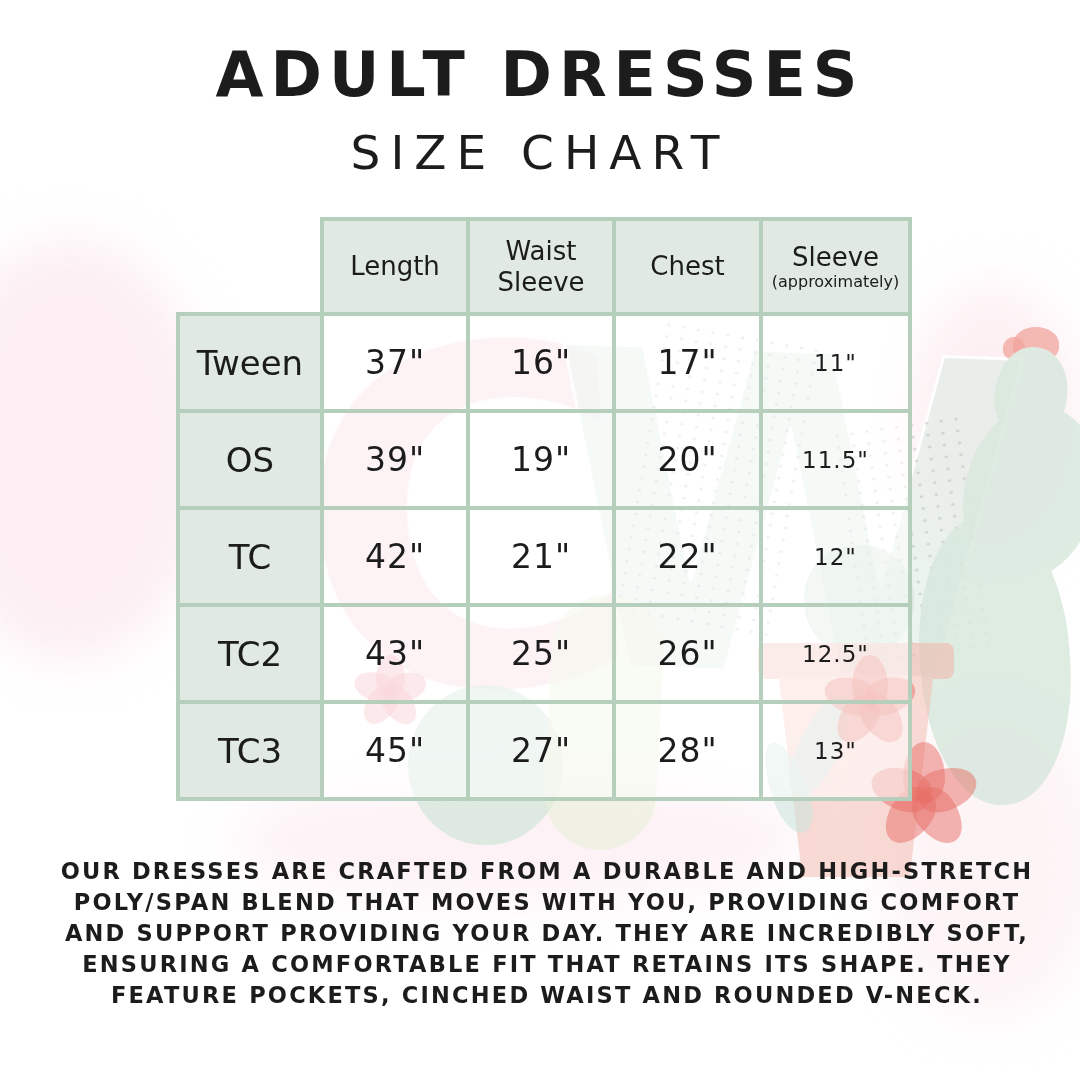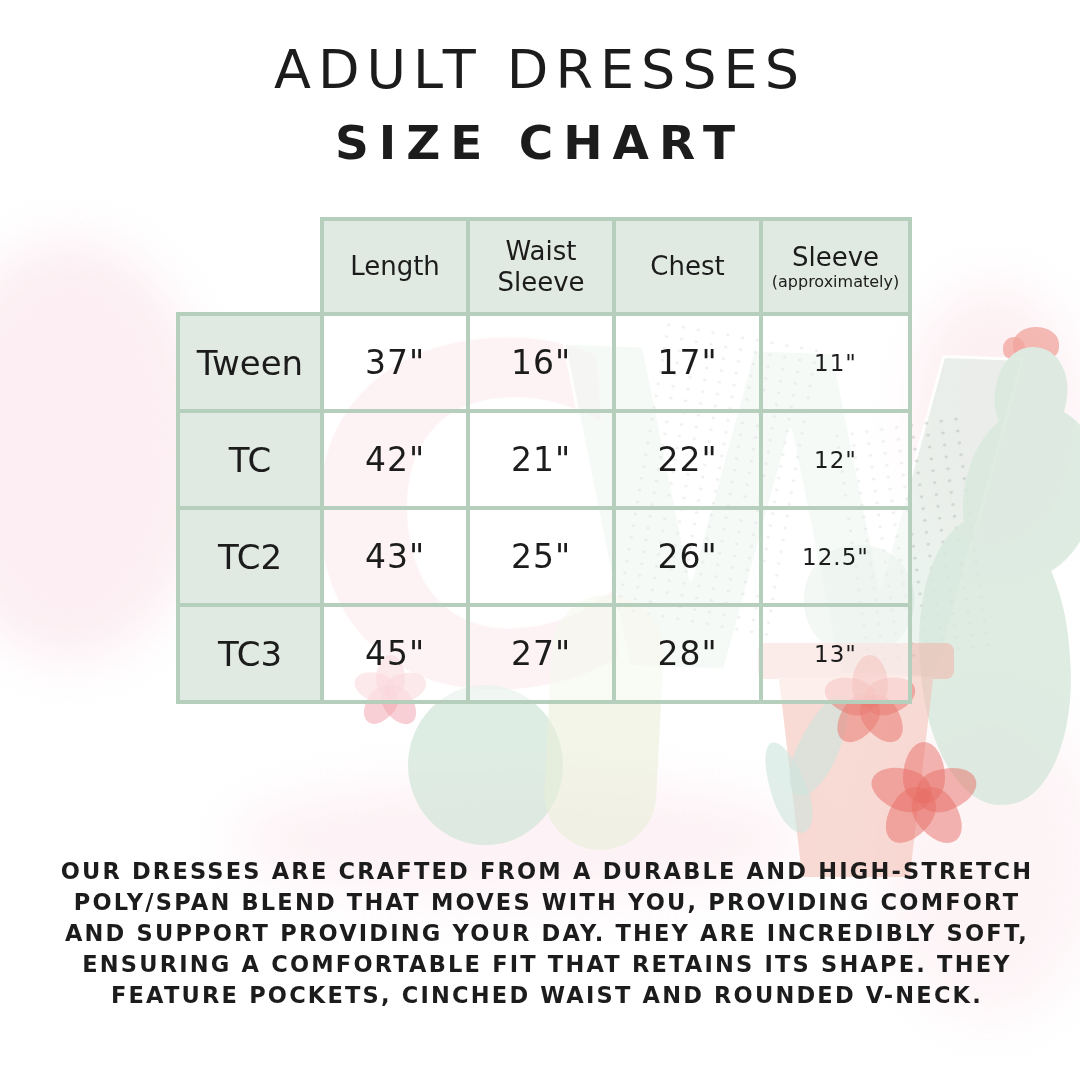--- a/index.html
+++ b/index.html
@@ -57,22 +57,22 @@
   .flower-a{left:822px;top:655px;width:95px;height:95px;}
   .flower-a .petal{background:rgba(234,123,115,.55);}
   .flower-b{left:868px;top:742px;width:110px;height:110px;}
   .flower-b .petal{background:rgba(231,110,102,.5);}
   .flower-c{left:352px;top:655px;width:75px;height:75px;}
   .flower-c .petal{background:rgba(243,168,178,.55);}
   .p0{transform:rotate(0deg);} .p1{transform:rotate(72deg);} .p2{transform:rotate(144deg);}
   .p3{transform:rotate(216deg);} .p4{transform:rotate(288deg);}
   
   .title-block{position:absolute;left:0;top:38px;width:1080px;text-align:center;z-index:2;}
-  .title-main{font-size:54px;font-weight:400;letter-spacing:7px;color:var(--ink);}
-  .title-sub{margin-top:14px;font-size:47px;font-weight:700;letter-spacing:10px;color:var(--ink);}
+  .title-main{font-size:62px;font-weight:700;letter-spacing:7px;color:var(--ink);}
+  .title-sub{margin-top:14px;font-size:47px;font-weight:400;letter-spacing:10px;color:var(--ink);}
   
   table.size-table{
     position:absolute;left:176px;top:217px;z-index:1;
     border-collapse:collapse;table-layout:fixed;
   }
   .size-table col.c0{width:144px;} .size-table col.c1{width:146px;}
   .size-table col.c2{width:146px;} .size-table col.c3{width:147px;} .size-table col.c4{width:149px;}
   .size-table th,.size-table td{
     border:4px solid var(--sage-border);
     text-align:center;vertical-align:middle;font-weight:400;color:var(--ink);
@@ -179,20 +179,27 @@
     </thead>
     <tbody>
       <tr>
         <th class="rowlabel">Tween</th>
         <td class="data">37"</td>
         <td class="data">16"</td>
         <td class="data">17"</td>
         <td class="data small">11"</td>
       </tr>
       <tr>
+        <th class="rowlabel">OS</th>
+        <td class="data">39"</td>
+        <td class="data">19"</td>
+        <td class="data">20"</td>
+        <td class="data small">11.5"</td>
+      </tr>
+      <tr>
         <th class="rowlabel">TC</th>
         <td class="data">42"</td>
         <td class="data">21"</td>
         <td class="data">22"</td>
         <td class="data small">12"</td>
       </tr>
       <tr>
         <th class="rowlabel">TC2</th>
         <td class="data">43"</td>
         <td class="data">25"</td>

